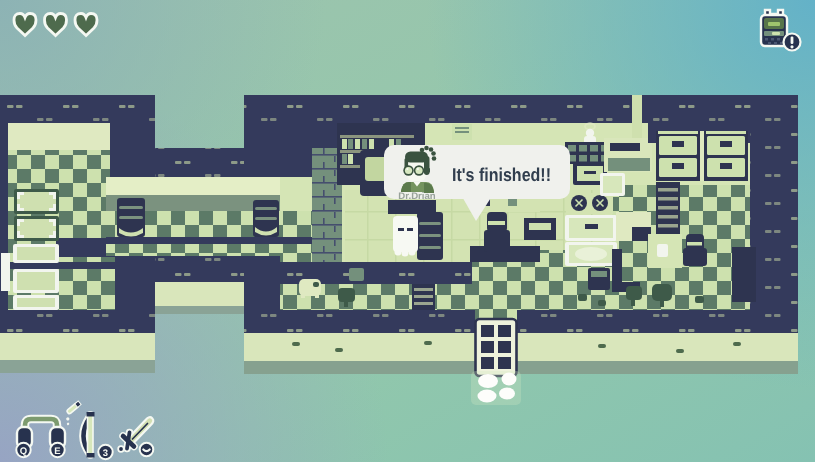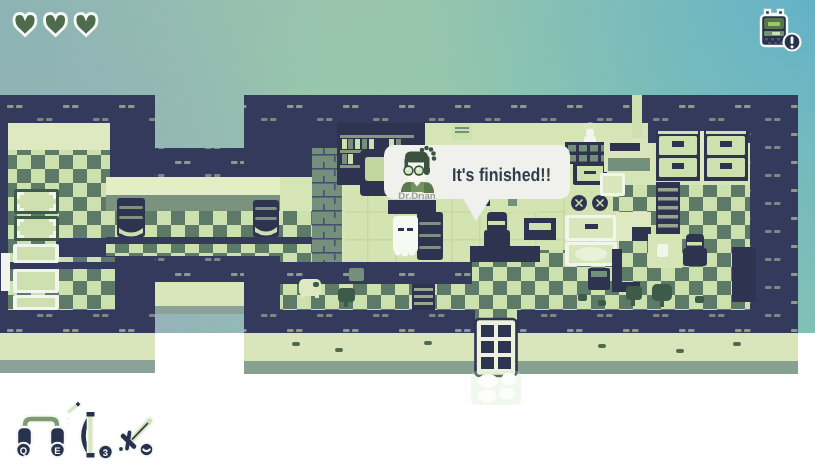--- a/index.html
+++ b/index.html
@@ -1,17 +1,17 @@
 <!DOCTYPE html>
 <html><head>
 <meta charset="utf-8">
 <style>
   html,body{margin:0;padding:0;width:815px;height:465px;overflow:hidden;
     font-family:"Liberation Sans", sans-serif;}
-  #stage{position:relative;width:815px;height:333px;
+  #stage{position:relative;width:815px;height:462px;
     background:
       radial-gradient(circle 480px at 0% 0%, rgba(140,178,181,.95) 0%, rgba(140,178,181,0) 68%),
       radial-gradient(circle 540px at 100% 0%, rgba(98,177,201,.97) 0%, rgba(98,177,201,0) 72%),
       radial-gradient(circle 540px at 0% 100%, rgba(151,163,196,.97) 0%, rgba(151,163,196,0) 72%),
       linear-gradient(to bottom right, #9dc3ae, #93c8ab 55%, #85c2b2);}
   svg{position:absolute;left:0;top:0;display:block;}
   text{font-family:"Liberation Sans", sans-serif;text-rendering:geometricPrecision;-webkit-font-smoothing:antialiased;}
 </style>
 </head>
 <body>

